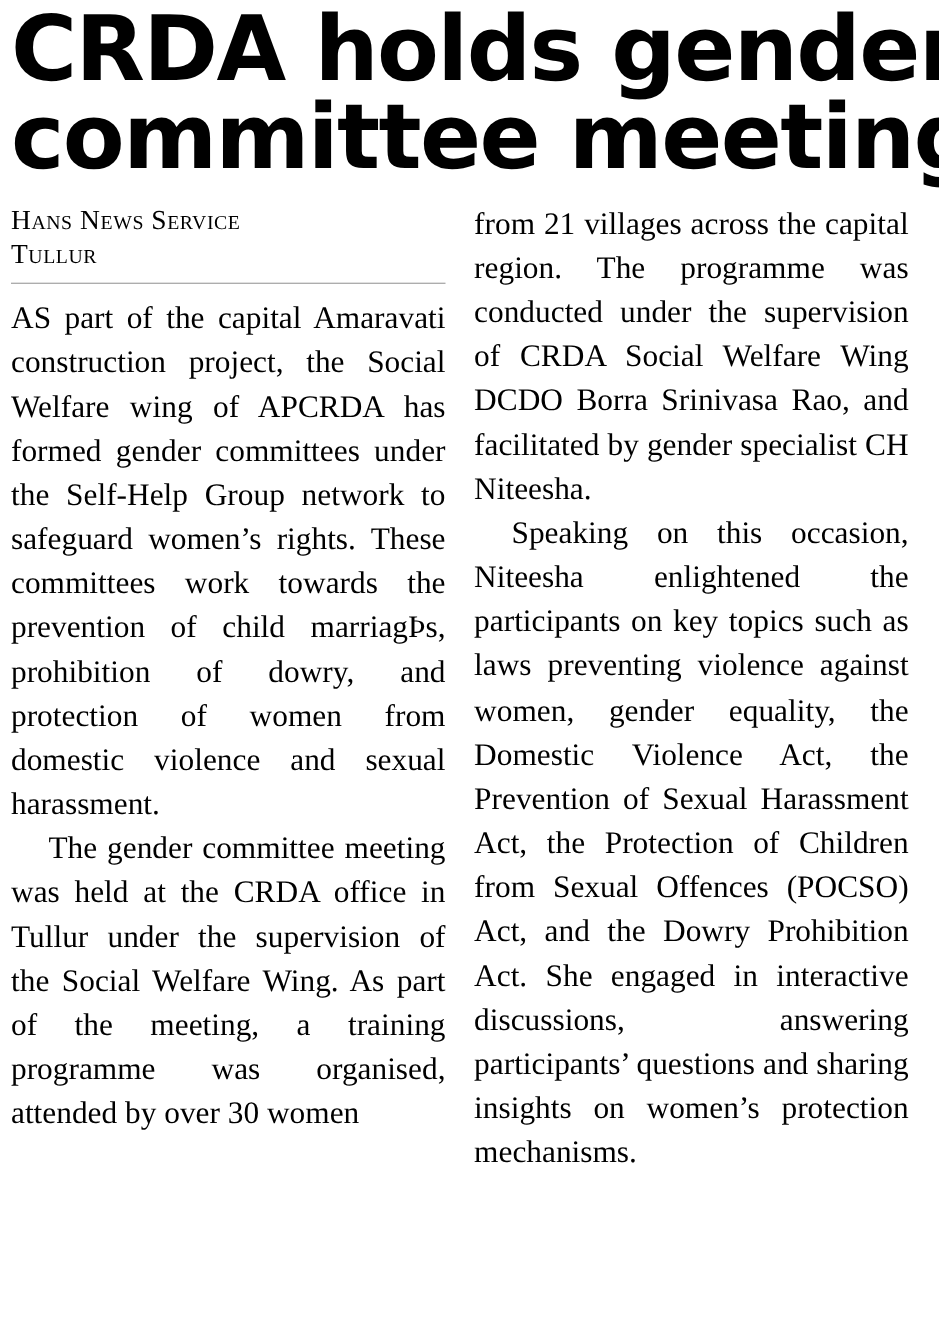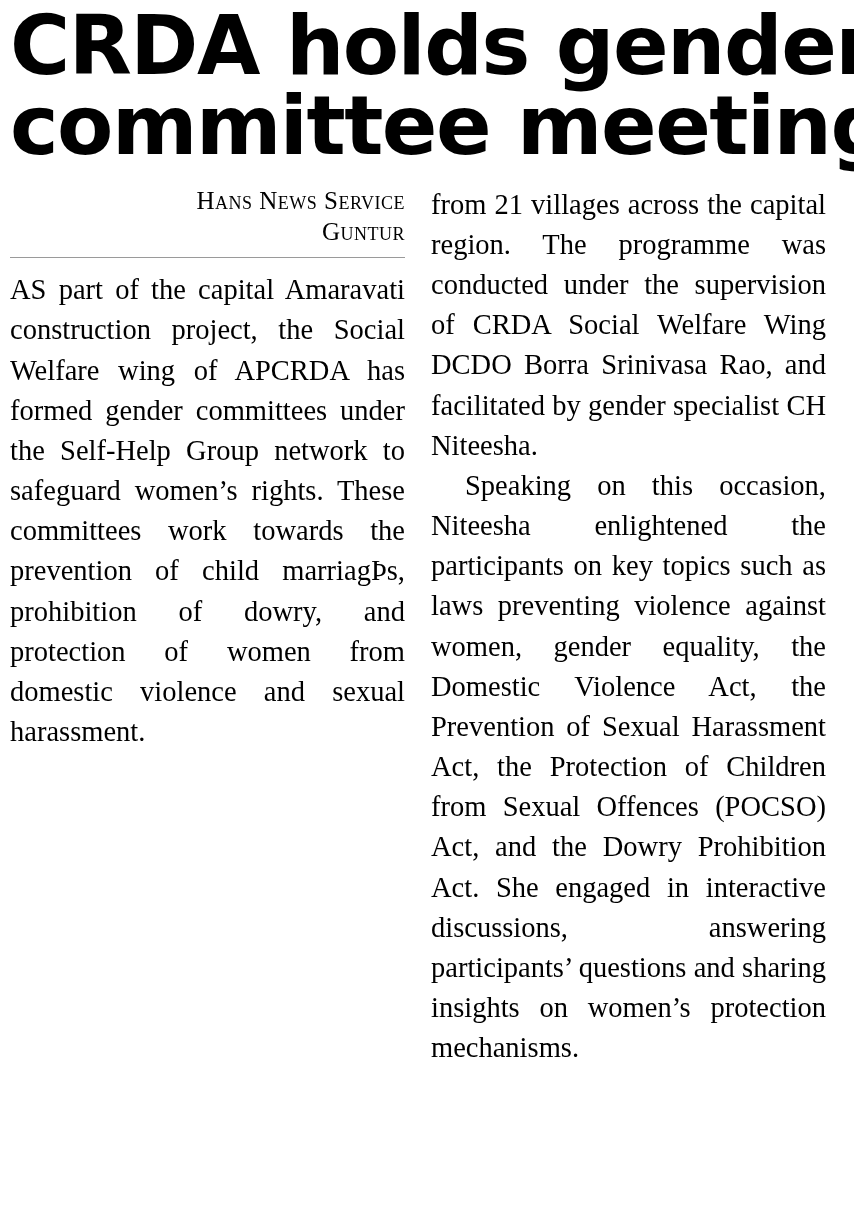--- a/index.html
+++ b/index.html
@@ -41,21 +41,21 @@
   .columns {
     display: flex;
     gap: 26px;
     margin-top: 18px;
   }
   .col {
     width: 395px;
     flex: 0 0 395px;
   }
   .byline {
-    text-align: right;
+    text-align: left;
     font-family: "Liberation Serif", serif;
     font-size: 25px;
     line-height: 1.25;
     letter-spacing: 0.5px;
     font-variant: small-caps;
     margin: 0;
   }
   .byline .service {
     display: block;
   }
@@ -95,24 +95,25 @@
   <h1 class="headline">
     <span class="line1">CRDA holds gender</span>
     <span class="line2">committee meeting</span>
   </h1>
 
   <div class="columns">
 
     <div class="col col-left">
       <div class="byline">
         <span class="service">Hans News Service</span>
-        <span class="place">Guntur</span>
+        <span class="place">Tullur</span>
       </div>
       <hr class="rule">
       <p class="body">AS part of the capital Am­aravati construction project, the Social Welfare wing of APCRDA has formed gender committees under the Self-Help Group network to safe­guard women’s rights. These committees work towards the prevention of child marriagÞs, prohibition of dowry, and protection of women from domestic violence and sexual harassment.</p>
+      <p class="body">The gender commit­tee meeting was held at the CRDA office in Tullur under the supervision of the So­cial Welfare Wing. As part of the meeting, a training programme was organised, attended by over 30 women</p>
     </div>
 
     <div class="col col-right">
       <p class="body">from 21 villages across the capital region. The pro­gramme was conducted un­der the supervision of CRDA Social Welfare Wing DCDO Borra Srinivasa Rao, and fa­cilitated by gender specialist CH Niteesha.</p>
       <p class="body">Speaking on this occa­sion, Niteesha enlightened the participants on key topics such as laws preventing vio­lence against women, gender equality, the Domestic Vio­lence Act, the Prevention of Sexual Harassment Act, the Protection of Children from Sexual Offences (POCSO) Act, and the Dowry Prohibi­tion Act. She engaged in in­teractive discussions, answer­ing participants’ questions and sharing insights on wom­en’s protection mechanisms.</p>
     </div>
 
   </div>
 </div>
 

